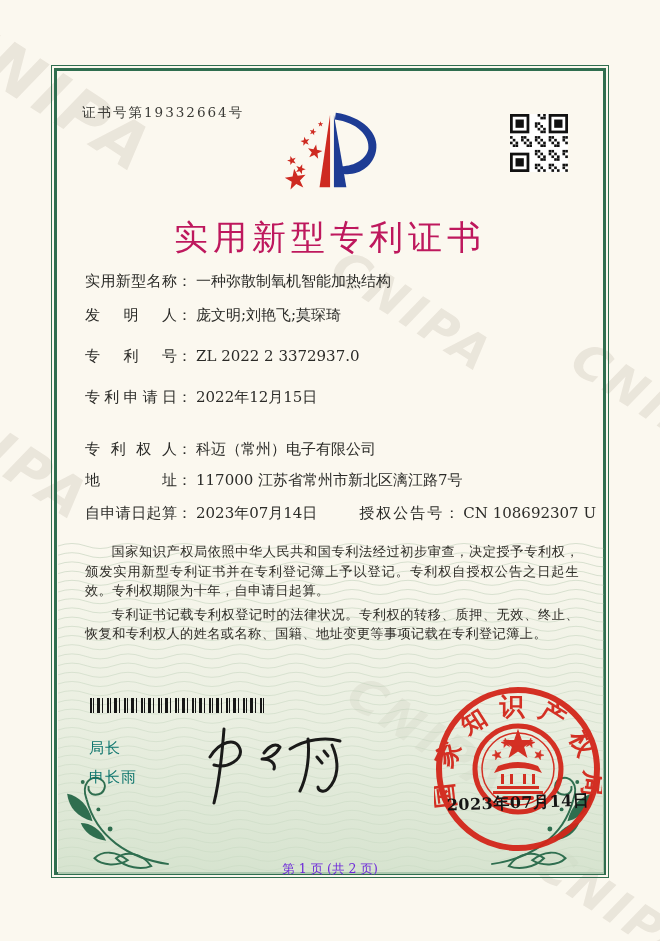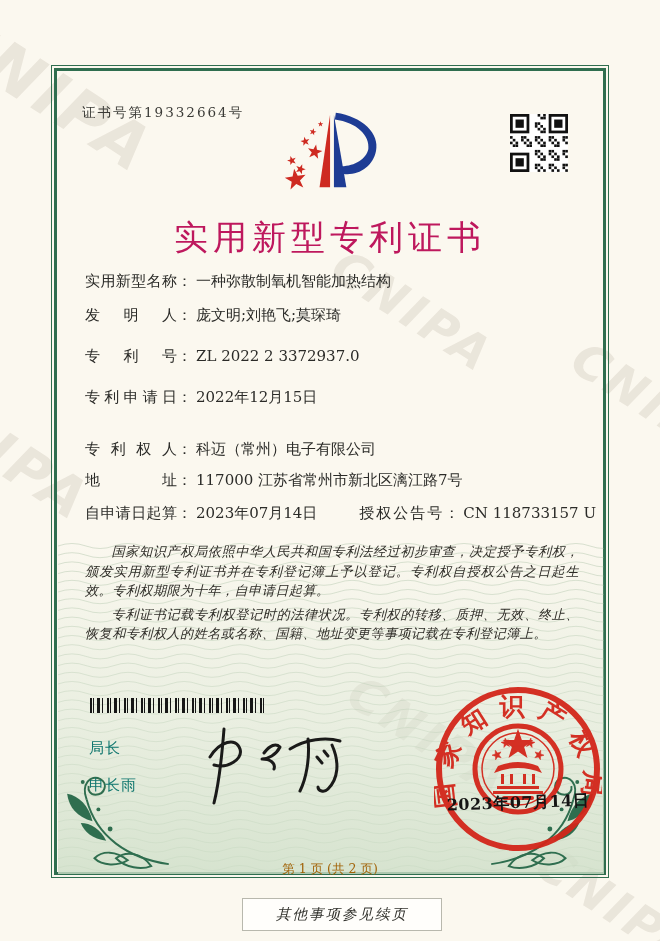--- a/index.html
+++ b/index.html
@@ -23,37 +23,37 @@
   .qr{position:absolute;left:458px;top:48px;width:58px;height:58px;z-index:3;}
   .title{position:absolute;left:0;top:149px;width:100%;text-align:center;font-size:34px;
         font-weight:400;letter-spacing:5px;color:#be185d;z-index:3;}
   .fields{position:absolute;left:33px;top:0;width:500px;z-index:3;}
   .field-row{position:absolute;left:0;font-size:15px;white-space:nowrap;}
   .flabel{display:inline-block;width:92px;text-align:justify;text-align-last:justify;vertical-align:top;}
   .fvalue{margin-left:4px;}
   .grant-no-pair{margin-left:42px;}
   .grant-no-pair .flabel2{letter-spacing:2px;}
   .body-text{position:absolute;left:33px;top:476px;width:494px;z-index:3;
-        font-size:13.2px;line-height:19.6px;font-style:italic;text-align:justify;
+        font-size:13.2px;line-height:19.6px;text-align:justify;
         color:#2e2c27;letter-spacing:.4px;}
   .body-text p{margin:0;text-indent:2em;}
   .body-text p + p{margin-top:4px;}
   .barcode{position:absolute;left:38px;top:632px;width:177px;height:15px;z-index:3;
         background:repeating-linear-gradient(90deg,#161616 0 2px,transparent 2px 3px,#161616 3px 4px,
         transparent 4px 7px,#161616 7px 10px,transparent 10px 12px,#161616 12px 13px,transparent 13px 17px);}
   .director{position:absolute;left:37px;top:673px;z-index:3;
         font-family:"DejaVu Sans","Liberation Sans",sans-serif;font-size:15px;letter-spacing:1px;color:#0f766e;}
-  .director .name{margin-top:18px;}
+  .director .name{margin-top:10px;}
   .signature{position:absolute;left:134px;top:657px;width:175px;height:88px;z-index:3;}
   .signature path{fill:none;stroke:#1a1a19;stroke-width:3;stroke-linecap:round;stroke-linejoin:round;}
   .seal{position:absolute;left:382px;top:619px;width:168px;height:168px;z-index:3;opacity:.95;}
   .seal-date{position:absolute;left:392px;top:727px;width:148px;text-align:center;z-index:4;
         font-size:16px;font-weight:600;color:#141414;letter-spacing:.5px;transform:rotate(-2deg);}
   .page-indicator{position:absolute;left:0;top:795px;width:100%;text-align:center;
-        font-size:12.5px;color:#a16207;z-index:3;}
+        font-size:12.5px;color:#6d28d9;z-index:3;}
   .tab{position:absolute;left:242px;top:898px;width:198px;height:31px;line-height:31px;z-index:4;
         background:#fffefb;border:1px solid #b8b8ad;text-align:center;
         font-size:14.5px;font-style:italic;color:#33332e;letter-spacing:2px;}
 </style>
 </head>
 <body>
 
 <div class="page">
 
   <div class="watermark" style="left:-30px;top:-2px;font-size:64px;">CNIPA</div>
@@ -273,21 +273,21 @@
       <div class="field-row" style="top:322px;">
         <span class="flabel">专利申请日</span><span>：</span><span class="fvalue">2022年12月15日</span>
       </div>
       <div class="field-row" style="top:364px;margin-top:10px;">
         <span class="flabel">专利权人</span><span>：</span><span class="fvalue">科迈（常州）电子有限公司</span>
       </div>
       <div class="field-row" style="top:405px;">
         <span class="flabel">地址</span><span>：</span><span class="fvalue">117000 江苏省常州市新北区漓江路7号</span>
       </div>
       <div class="field-row" style="top:438px;">
-        <span class="flabel">自申请日起算</span><span>：</span><span class="fvalue">2023年07月14日</span><span class="grant-no-pair"><span class="flabel2">授权公告号</span><span>：</span><span class="fvalue">CN 118733157 U</span></span>
+        <span class="flabel">自申请日起算</span><span>：</span><span class="fvalue">2023年07月14日</span><span class="grant-no-pair"><span class="flabel2">授权公告号</span><span>：</span><span class="fvalue">CN 108692307 U</span></span>
       </div>
     </div>
 
     <div class="body-text">
       <p>国家知识产权局依照中华人民共和国专利法经过初步审查，决定授予专利权，颁发实用新型专利证书并在专利登记簿上予以登记。专利权自授权公告之日起生效。专利权期限为十年，自申请日起算。</p>
       <p>专利证书记载专利权登记时的法律状况。专利权的转移、质押、无效、终止、恢复和专利权人的姓名或名称、国籍、地址变更等事项记载在专利登记簿上。</p>
     </div>
 
     <div class="barcode"></div>
 
@@ -331,14 +331,13 @@
         <rect x="63" y="101" width="42" height="3" stroke="none"></rect>
         <rect x="59" y="106" width="50" height="3" stroke="none"></rect>
         <rect x="68" y="111" width="32" height="4" rx="2" stroke="none"></rect>
       </g>
     </svg>
     <div class="seal-date">2023年07月14日</div>
 
     <div class="page-indicator">第 1 页 (共 2 页)</div>
   </div>
 
-  <div class="tab">其他事项参见续页</div>
 </div>
 
 </body></html>

